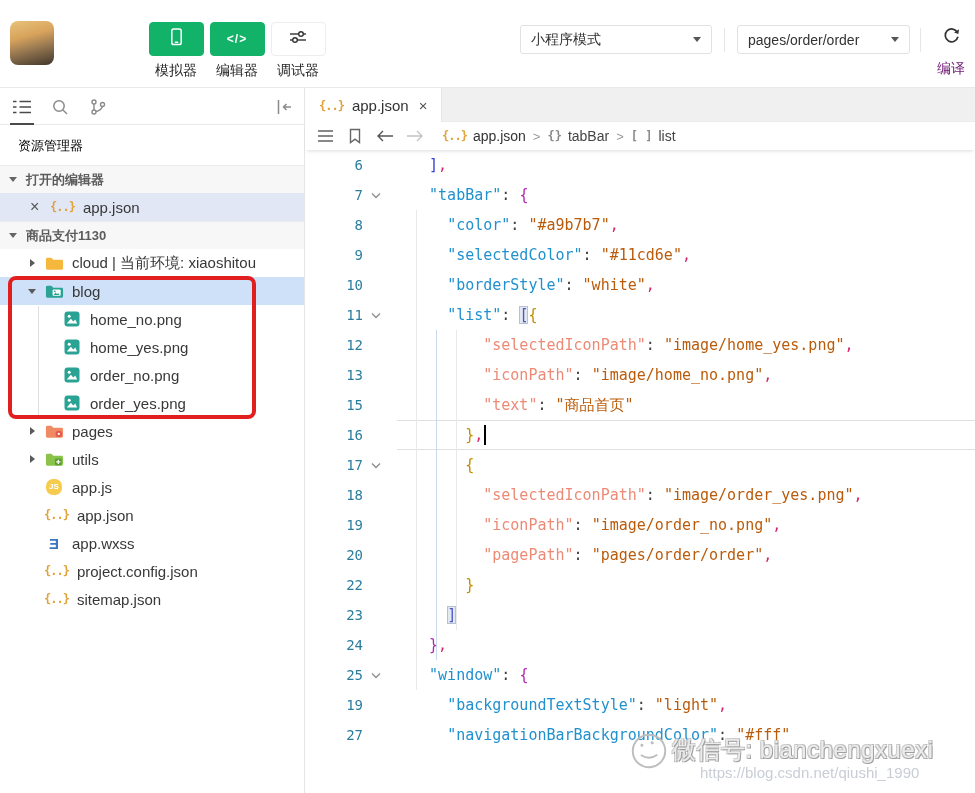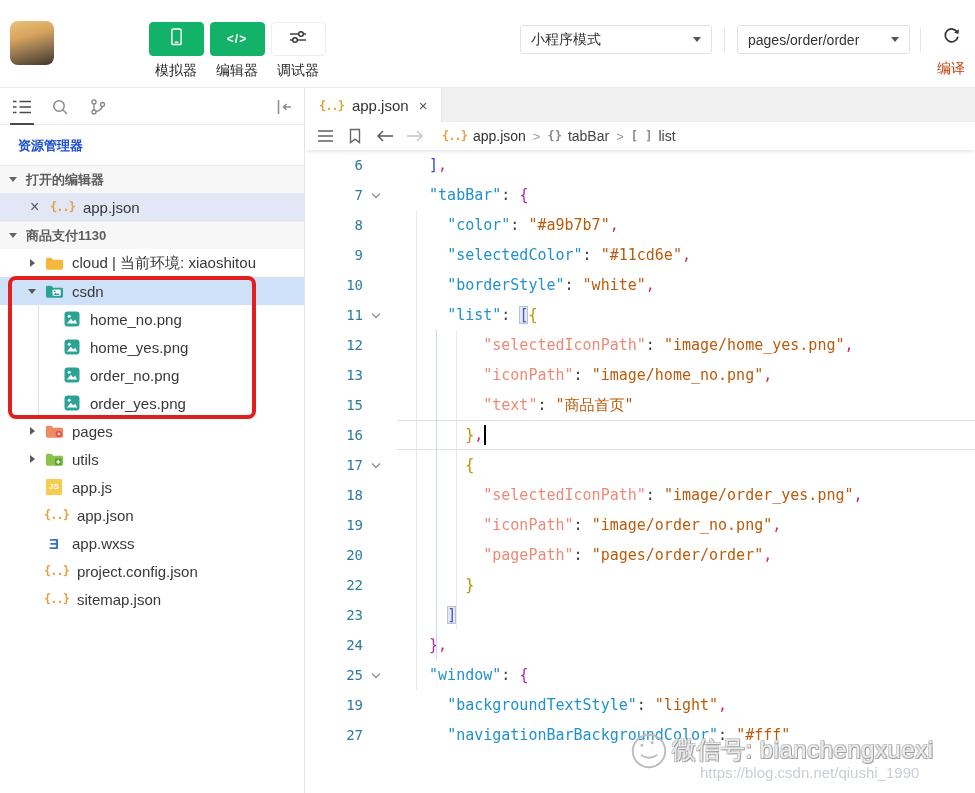--- a/index.html
+++ b/index.html
@@ -17,42 +17,42 @@
   .tb-btn .code-glyph { color:#fff; font-weight:bold; font-size:12px; letter-spacing:1px; }
   .tb-label { margin-top:6px; font-size:14px; color:#262626; }
   .tb-select { position:absolute; top:25px; height:29px; background:#fff; border:1px solid #e2e2e2; border-radius:3px;
     display:flex; align-items:center; padding:0 10px; font-size:14px; color:#333; }
   .tb-select .caret { margin-left:auto; width:0; height:0; border-left:4px solid transparent; border-right:4px solid transparent; border-top:5px solid #555; }
   .sel-mode { left:520px; width:192px; }
   .sel-page { left:737px; width:173px; }
   .tb-sep { position:absolute; top:28px; width:1px; height:24px; background:#e6e6e6; }
   .compile-wrap { position:absolute; left:926px; top:22px; display:flex; flex-direction:column; align-items:center; width:50px; }
   .compile-btn { width:48px; height:32px; background:#fff; display:flex; align-items:center; justify-content:center; border-radius:3px; }
-  .compile-label { margin-top:6px; font-size:14px; color:#c2410c; }
+  .compile-label { margin-top:6px; font-size:14px; color:#701a75; }
 
   
   .sidebar { position:absolute; left:0; top:88px; width:305px; height:705px; background:#fff; border-right:1px solid #e6e6e6; }
   .side-icons { position:absolute; left:0; top:0; width:100%; height:37px; border-bottom:1px solid #e9e9e9; }
   .side-ic { position:absolute; top:8px; width:24px; height:22px; display:flex; align-items:center; justify-content:center; }
   .side-ic.active::after { content:""; position:absolute; left:0; bottom:-7px; width:24px; height:2px; background:#4a4a4a; }
-  .explorer-title { position:absolute; left:18px; top:49px; font-size:13px; color:#1d4ed8;font-weight:bold; }
+  .explorer-title { position:absolute; left:18px; top:49px; font-size:13px; color:#000000; }
   .side-rows { position:absolute; left:0; top:77px; width:100%; }
   .srow { position:relative; width:100%; height:28px; display:flex; align-items:center; font-size:15px; color:#383838; }
   .srow.hdr { background:#f7f7f7; font-size:13px; font-weight:bold; color:#5c5c5c; border-top:1px solid #ececec; }
   .srow.sel-open { background:#e2e7f5; }
   .srow.sel-tree { background:#cfe1f8; }
   .hdr-arrow { width:0; height:0; border-left:4px solid transparent; border-right:4px solid transparent; border-top:5px solid #666; margin:0 9px 0 9px; }
   .tri-right { width:0; height:0; border-top:4.5px solid transparent; border-bottom:4.5px solid transparent; border-left:5.5px solid #5a5a5a; }
   .tri-down { width:0; height:0; border-left:4.5px solid transparent; border-right:4.5px solid transparent; border-top:5.5px solid #5a5a5a; }
   .arrow-slot { width:12px; display:flex; justify-content:center; margin-left:26px; }
   .icon-slot { margin-left:6px; display:flex; align-items:center; justify-content:center; min-width:20px; }
   .srow .name { margin-left:8px; white-space:nowrap; }
   .close-x { margin-left:30px; color:#555; font-size:16px; width:14px; }
   .ic-json { color:#e2a23b; font-weight:bold; font-family:"DejaVu Sans Mono",monospace; font-size:12px; letter-spacing:-1px; }
-  .ic-js { display:inline-block; width:16px; height:16px; background:#f7cb4f; color:#fff; border-radius:1px; font-size:8px; font-weight:bold; text-align:center; line-height:16px; }
+  .ic-js { display:inline-block; width:16px; height:16px; background:#f7cb4f; color:#fff; border-radius:7px; font-size:8px; font-weight:bold; text-align:center; line-height:16px; }
   .ic-wxss { color:#3b78c3; font-weight:bold; font-size:15px; }
   .tree-guide { position:absolute; left:38px; top:218px; width:1px; height:112px; background:#dedede; }
   .red-box { position:absolute; left:8px; top:188px; width:248px; height:143px; border:4px solid #e21f1f; border-radius:8px; z-index:6; pointer-events:none; }
 
   
   .editor { position:absolute; left:305px; top:88px; width:670px; height:705px; background:#fff; }
   .tabbar { position:absolute; left:0; top:0; width:670px; height:34px; background:#f0f0f0; border-bottom:1px solid #ececec; }
   .tab { position:absolute; left:0; top:0; height:34px; background:#fff; display:flex; align-items:center; padding:0 14px; border-right:1px solid #e6e6e6; }
   .tab .tname { margin:0 10px 0 8px; font-size:15px; color:#333; }
   .tab .tclose { color:#555; font-size:15px; }
@@ -213,21 +213,21 @@
               <span class="tri-down"></span>
             </span>
             <span class="icon-slot">
               <svg width="19" height="15" viewBox="0 0 20 15">
                 <path d="M1 3 a1.5 1.5 0 0 1 1.5-1.5 h4.2 l2 2 h8.8 a1.5 1.5 0 0 1 1.5 1.5 v7.5 a1.5 1.5 0 0 1 -1.5 1.5 h-15 a1.5 1.5 0 0 1 -1.5 -1.5 z" fill="#2ba394"></path>
                 <rect x="8" y="5.5" width="8.5" height="6.5" rx="1" fill="#fff"></rect>
                 <path d="M9 11.2 l2.2-2.6 1.5 1.7 1.1-1.1 1.6 2 z" fill="#2ba394"></path>
                 <circle cx="10.4" cy="7.3" r="0.9" fill="#2ba394"></circle>
               </svg>
             </span>
-            <span class="name">csdn</span>
+            <span class="name">blog</span>
           </div>
           <div class="srow">
             <span class="arrow-slot" style="margin-left: 44px;"></span>
             <span class="icon-slot">
               <svg width="16" height="16" viewBox="0 0 16 16">
                 <rect x="0.5" y="0.5" width="15" height="15" rx="3" fill="#2ba394"></rect>
                 <circle cx="5.2" cy="5.2" r="1.5" fill="#fff"></circle>
                 <path d="M2.8 12.6 L6.8 7.8 L9.3 10.4 L11.2 8.4 L13.2 12.6 Z" fill="#fff"></path>
               </svg>
             </span>

